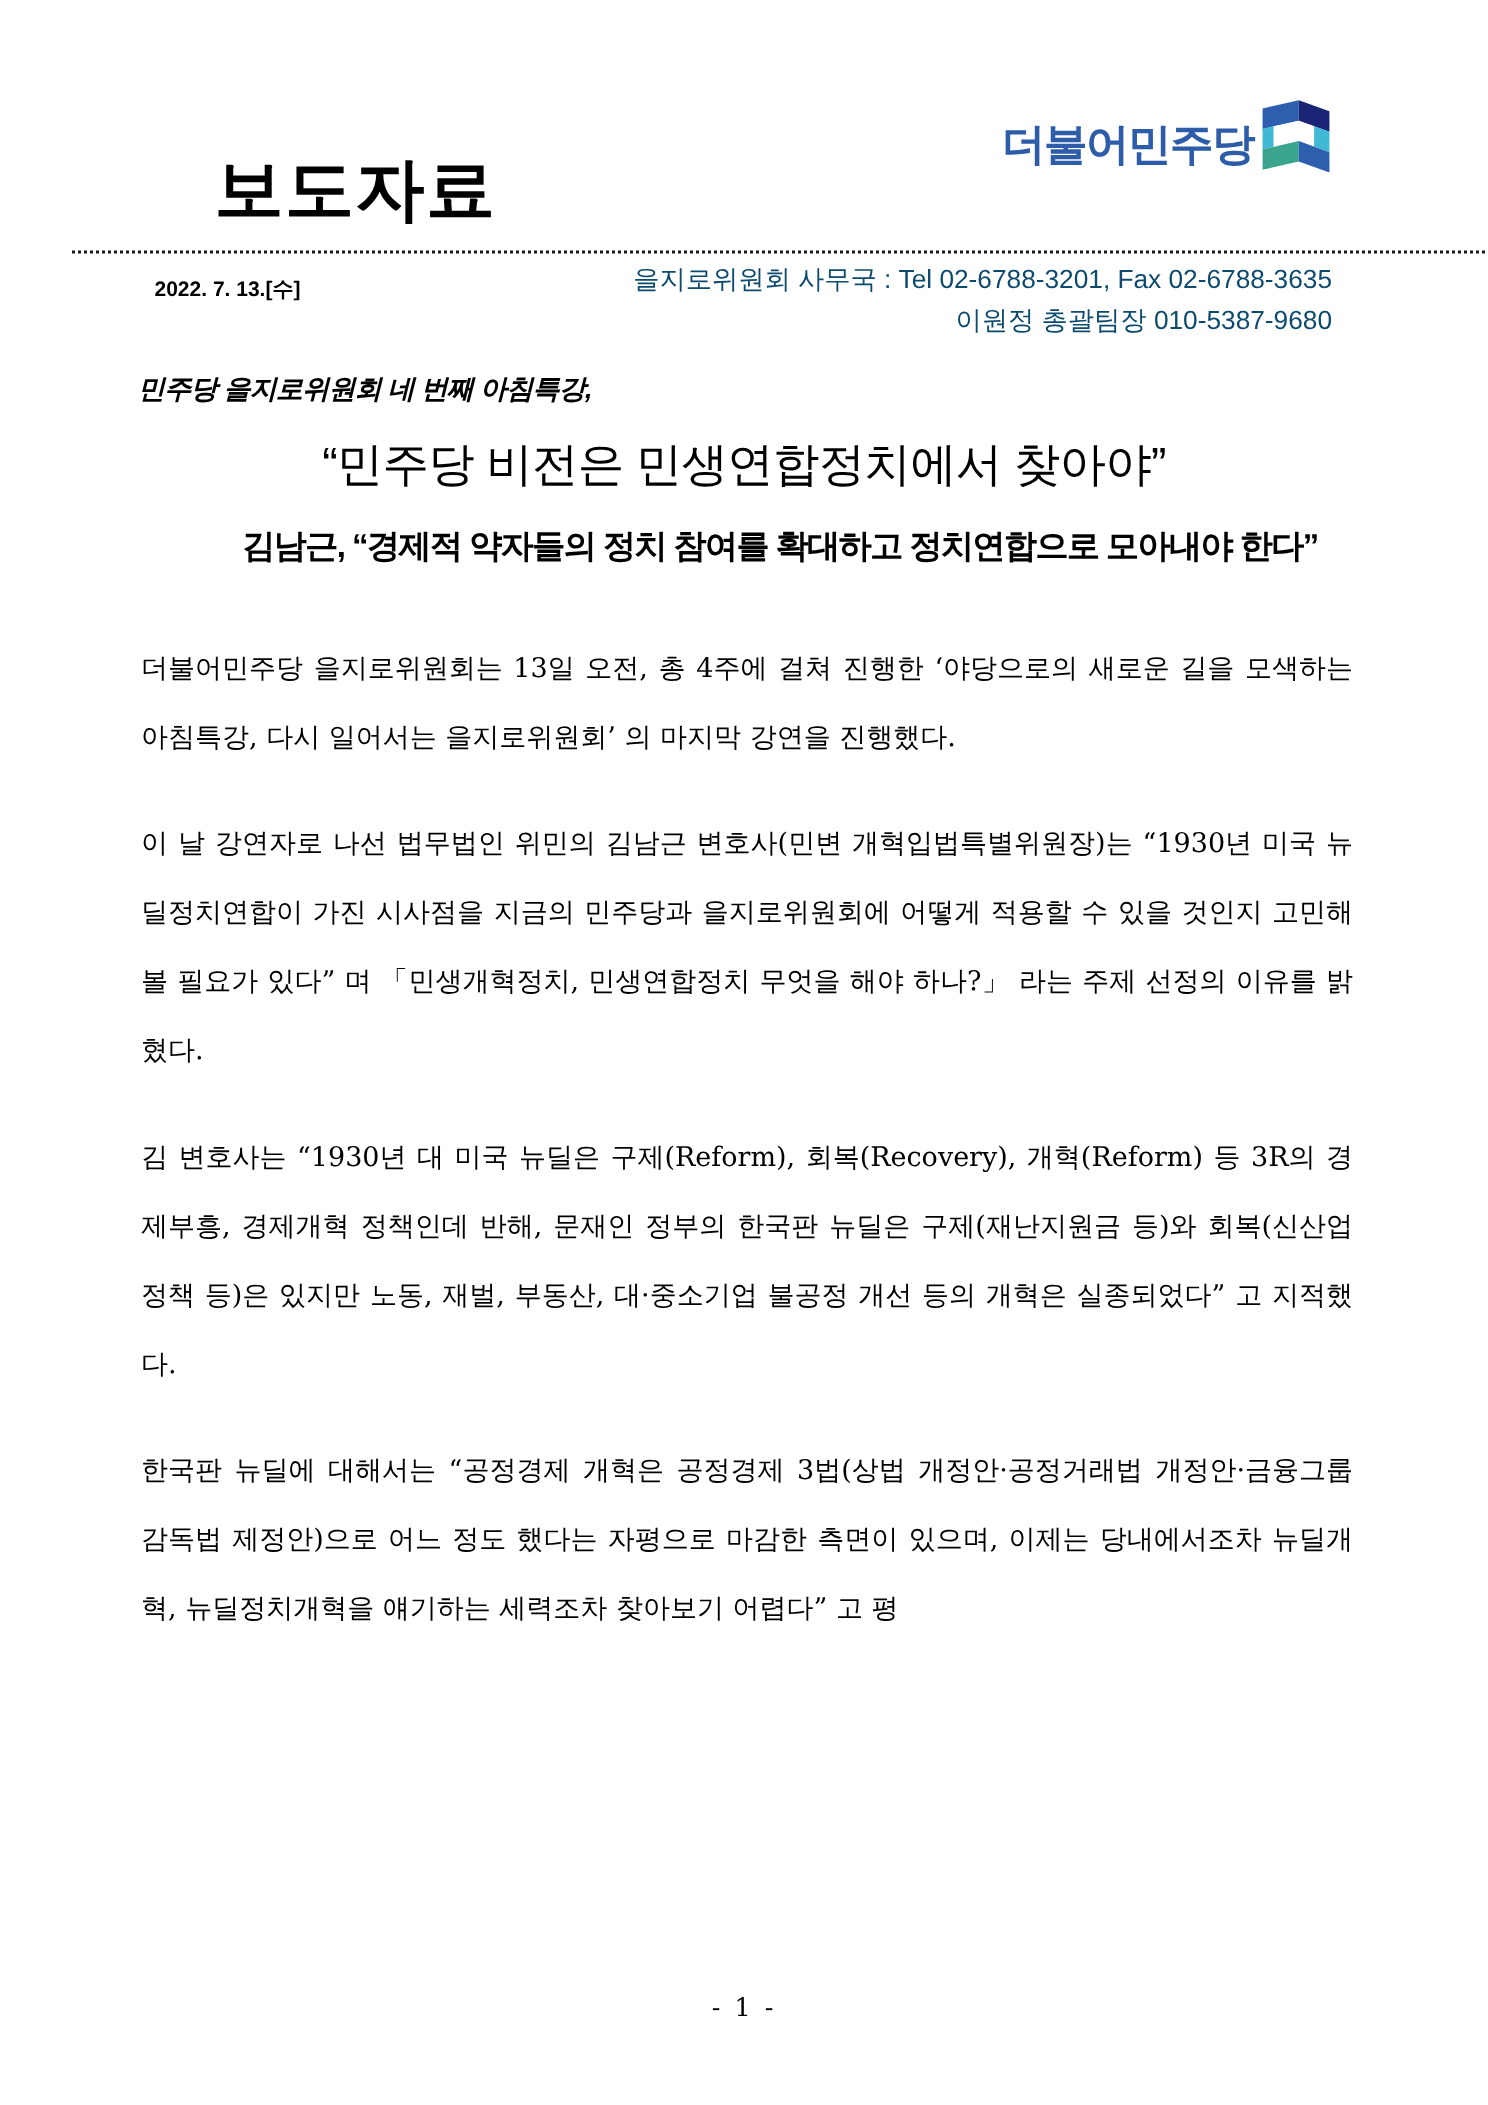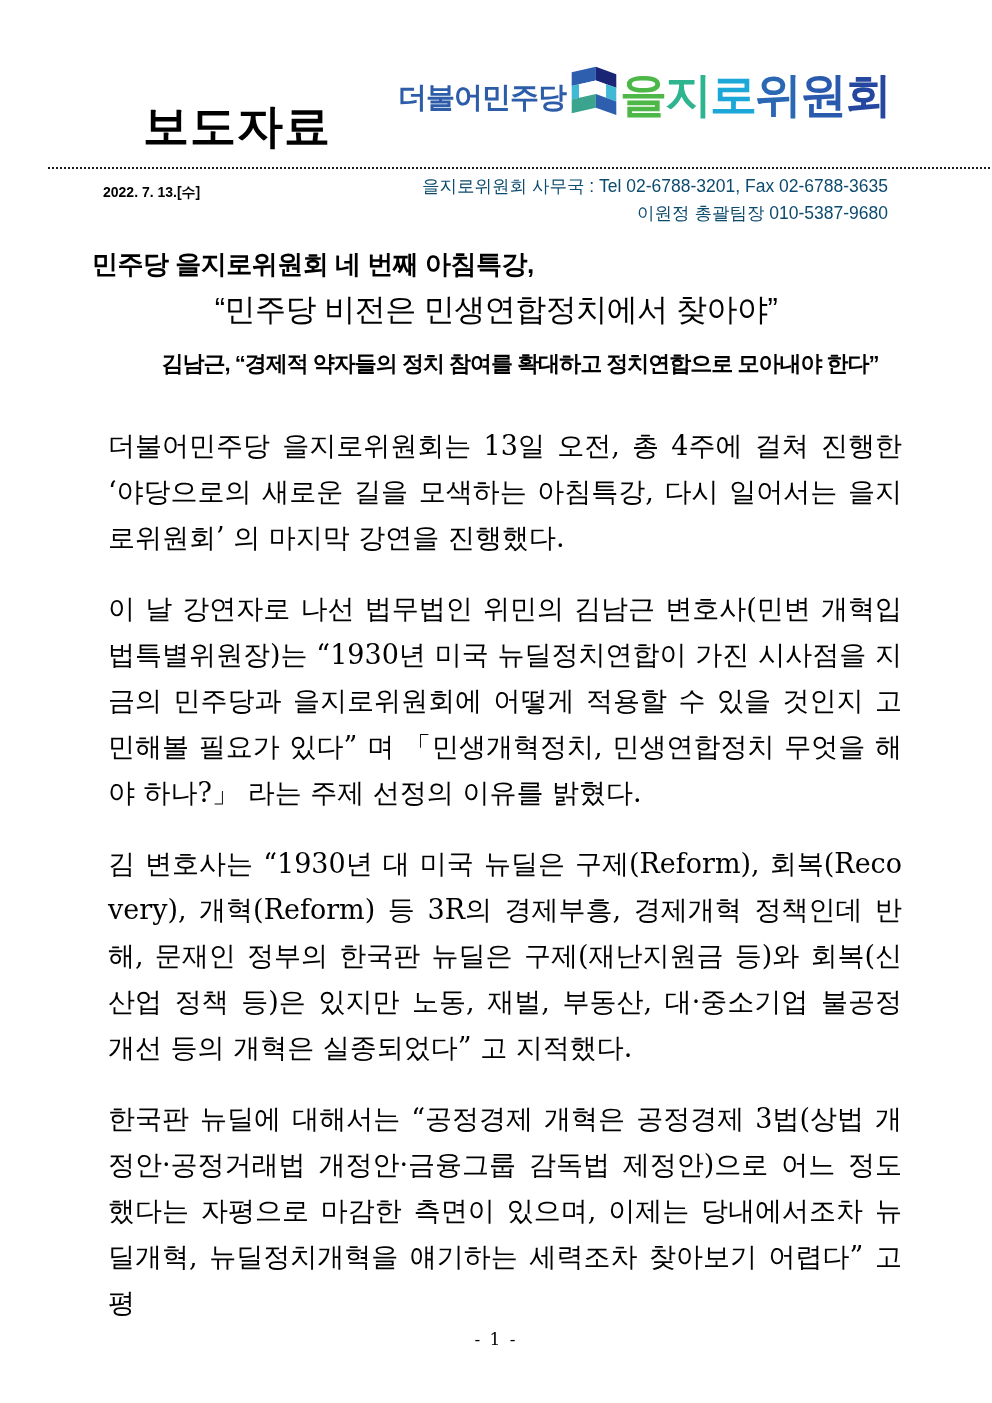--- a/index.html
+++ b/index.html
@@ -22,21 +22,21 @@
     font-size: 46px;
     font-weight: 800;
     letter-spacing: 1px;
     line-height: 1;
   }
   .logo {
     position: absolute;
     top: 62px;
     right: 102px;
     display: flex;
-    flex-direction: row;
+    flex-direction: column;
     align-items: flex-end;
     text-align: right;
   }
   .logo-top-row {
     display: flex;
     align-items: flex-start;
   }
   .logo-party {
     margin-top: 21px;
     font-size: 29px;
@@ -78,23 +78,24 @@
     font-size: 17.5px;
     line-height: 27px;
     color: #0c4a6e;
   }
 
   
   .kicker {
     position: absolute;
     left: 92px;
     top: 247px;
-    font-size: 26px;
+    font-size: 18px;
     font-weight: 800;
     letter-spacing: -0.5px;
+    font-style: italic;
   }
   .title {
     position: absolute;
     left: 0; right: 0;
     top: 289px;
     text-align: center;
     font-size: 31px;
     font-weight: 400;
     letter-spacing: -0.5px;
   }
@@ -105,25 +106,25 @@
     text-align: center;
     font-size: 22px;
     font-weight: 800;
     letter-spacing: -1px;
     margin-left: 48px;
   }
 
   
   .body-text {
     position: absolute;
-    left: 108px;
+    left: 94px;
     right: 90px;
     top: 423px;
     font-family: "DejaVu Serif", "Liberation Serif", serif;
-    font-size: 27px;
+    font-size: 18px;
     line-height: 46px;
     text-align: justify;
     word-break: break-all;
   }
   .body-text p { margin: 0 0 25px 0; }
 
   
   .page-number {
     position: absolute;
     left: 0; right: 0;
@@ -147,21 +148,20 @@
       <svg class="flag-icon" viewBox="0 0 56 58" xmlns="http://www.w3.org/2000/svg">
         <polygon points="4,10 30,4 30,18.7 4,24.7" fill="#2d5fae"></polygon>
         <polygon points="30,4 52,12 52,26.7 30,18.7" fill="#1b2575"></polygon>
         <polygon points="4,24.7 12,22.8 12,37.5 4,39.3" fill="#3fb9d4"></polygon>
         <polygon points="12,22.8 30,18.7 41,22.7 41,37.3 30,33.3 12,37.5" fill="#ffffff"></polygon>
         <polygon points="41,22.7 52,26.7 52,41.3 41,37.3" fill="#3fb9d4"></polygon>
         <polygon points="4,39.3 30,33.3 30,48 4,54" fill="#3aa48f"></polygon>
         <polygon points="30,33.3 52,41.3 52,56 30,48" fill="#2d5fae"></polygon>
       </svg>
     </div>
-    <div class="logo-committee"><span style="color: rgb(77, 184, 72);">을</span><span style="color: rgb(46, 180, 142);">지</span><span style="color: rgb(27, 167, 216);">로</span><span style="color: rgb(43, 104, 180);">위</span><span style="color: rgb(42, 90, 173);">원</span><span style="color: rgb(37, 71, 159);">회</span></div>
   </div>
 
   <div class="divider"></div>
 
   <div class="date">2022. 7. 13.[수]</div>
 
   <div class="contact">
     <div>을지로위원회 사무국 : Tel 02-6788-3201, Fax 02-6788-3635</div>
     <div>이원정 총괄팀장 010-5387-9680</div>
   </div>

